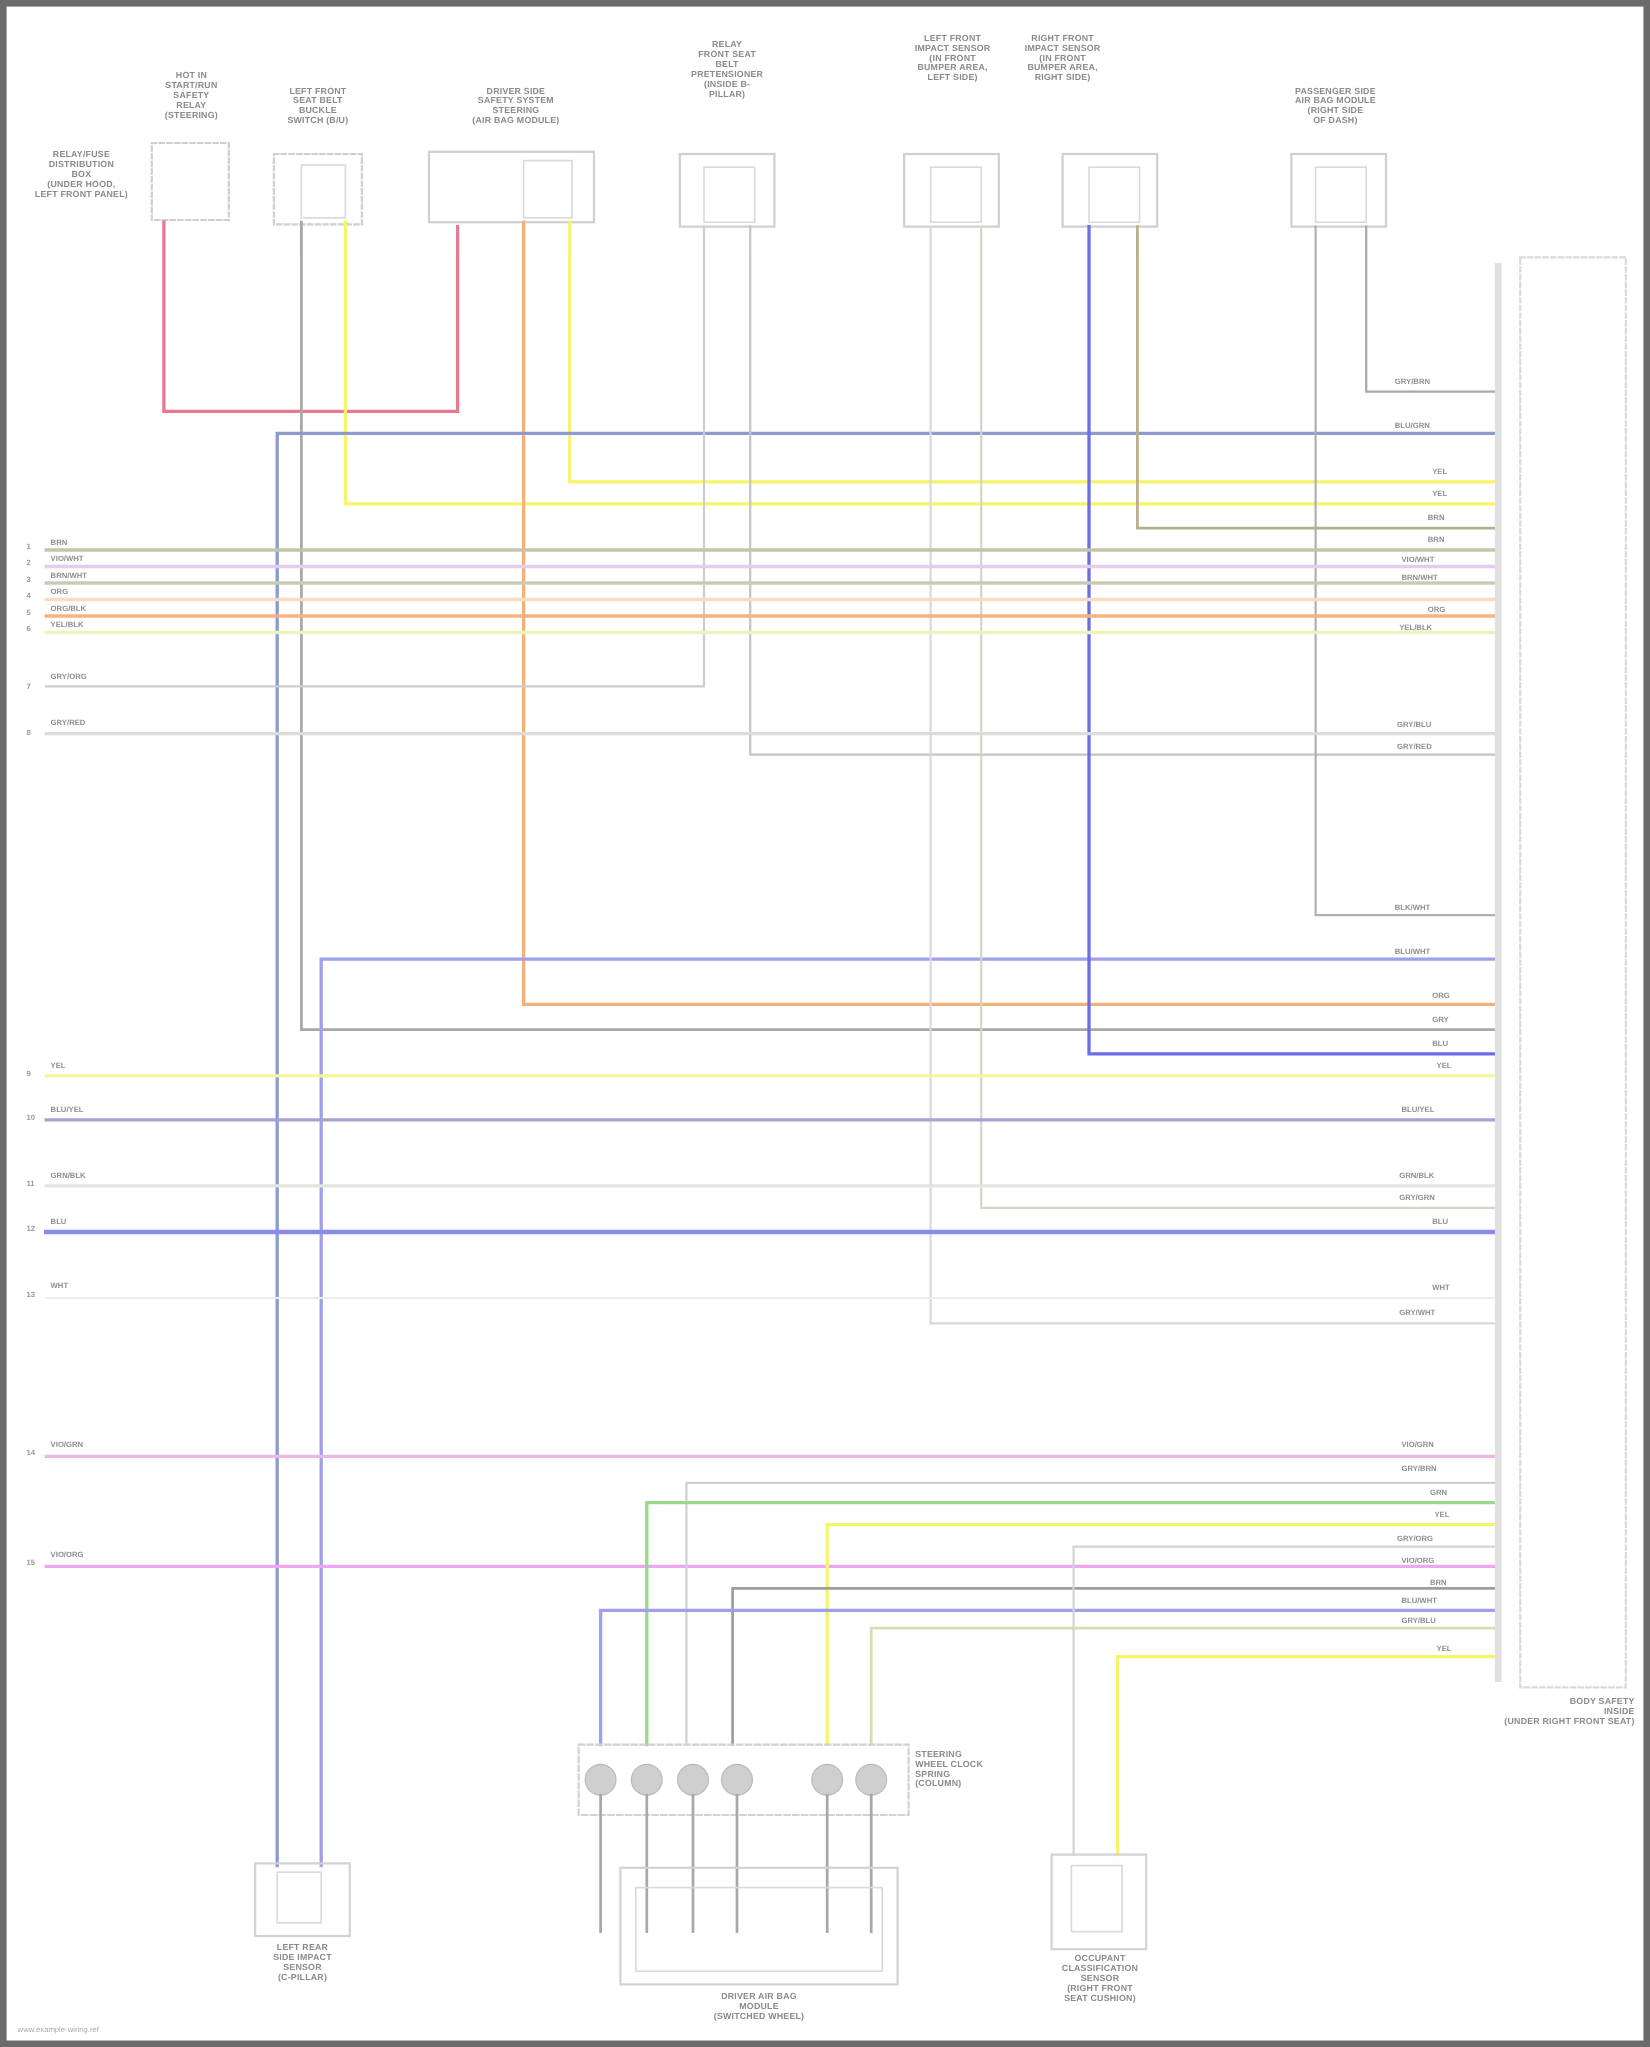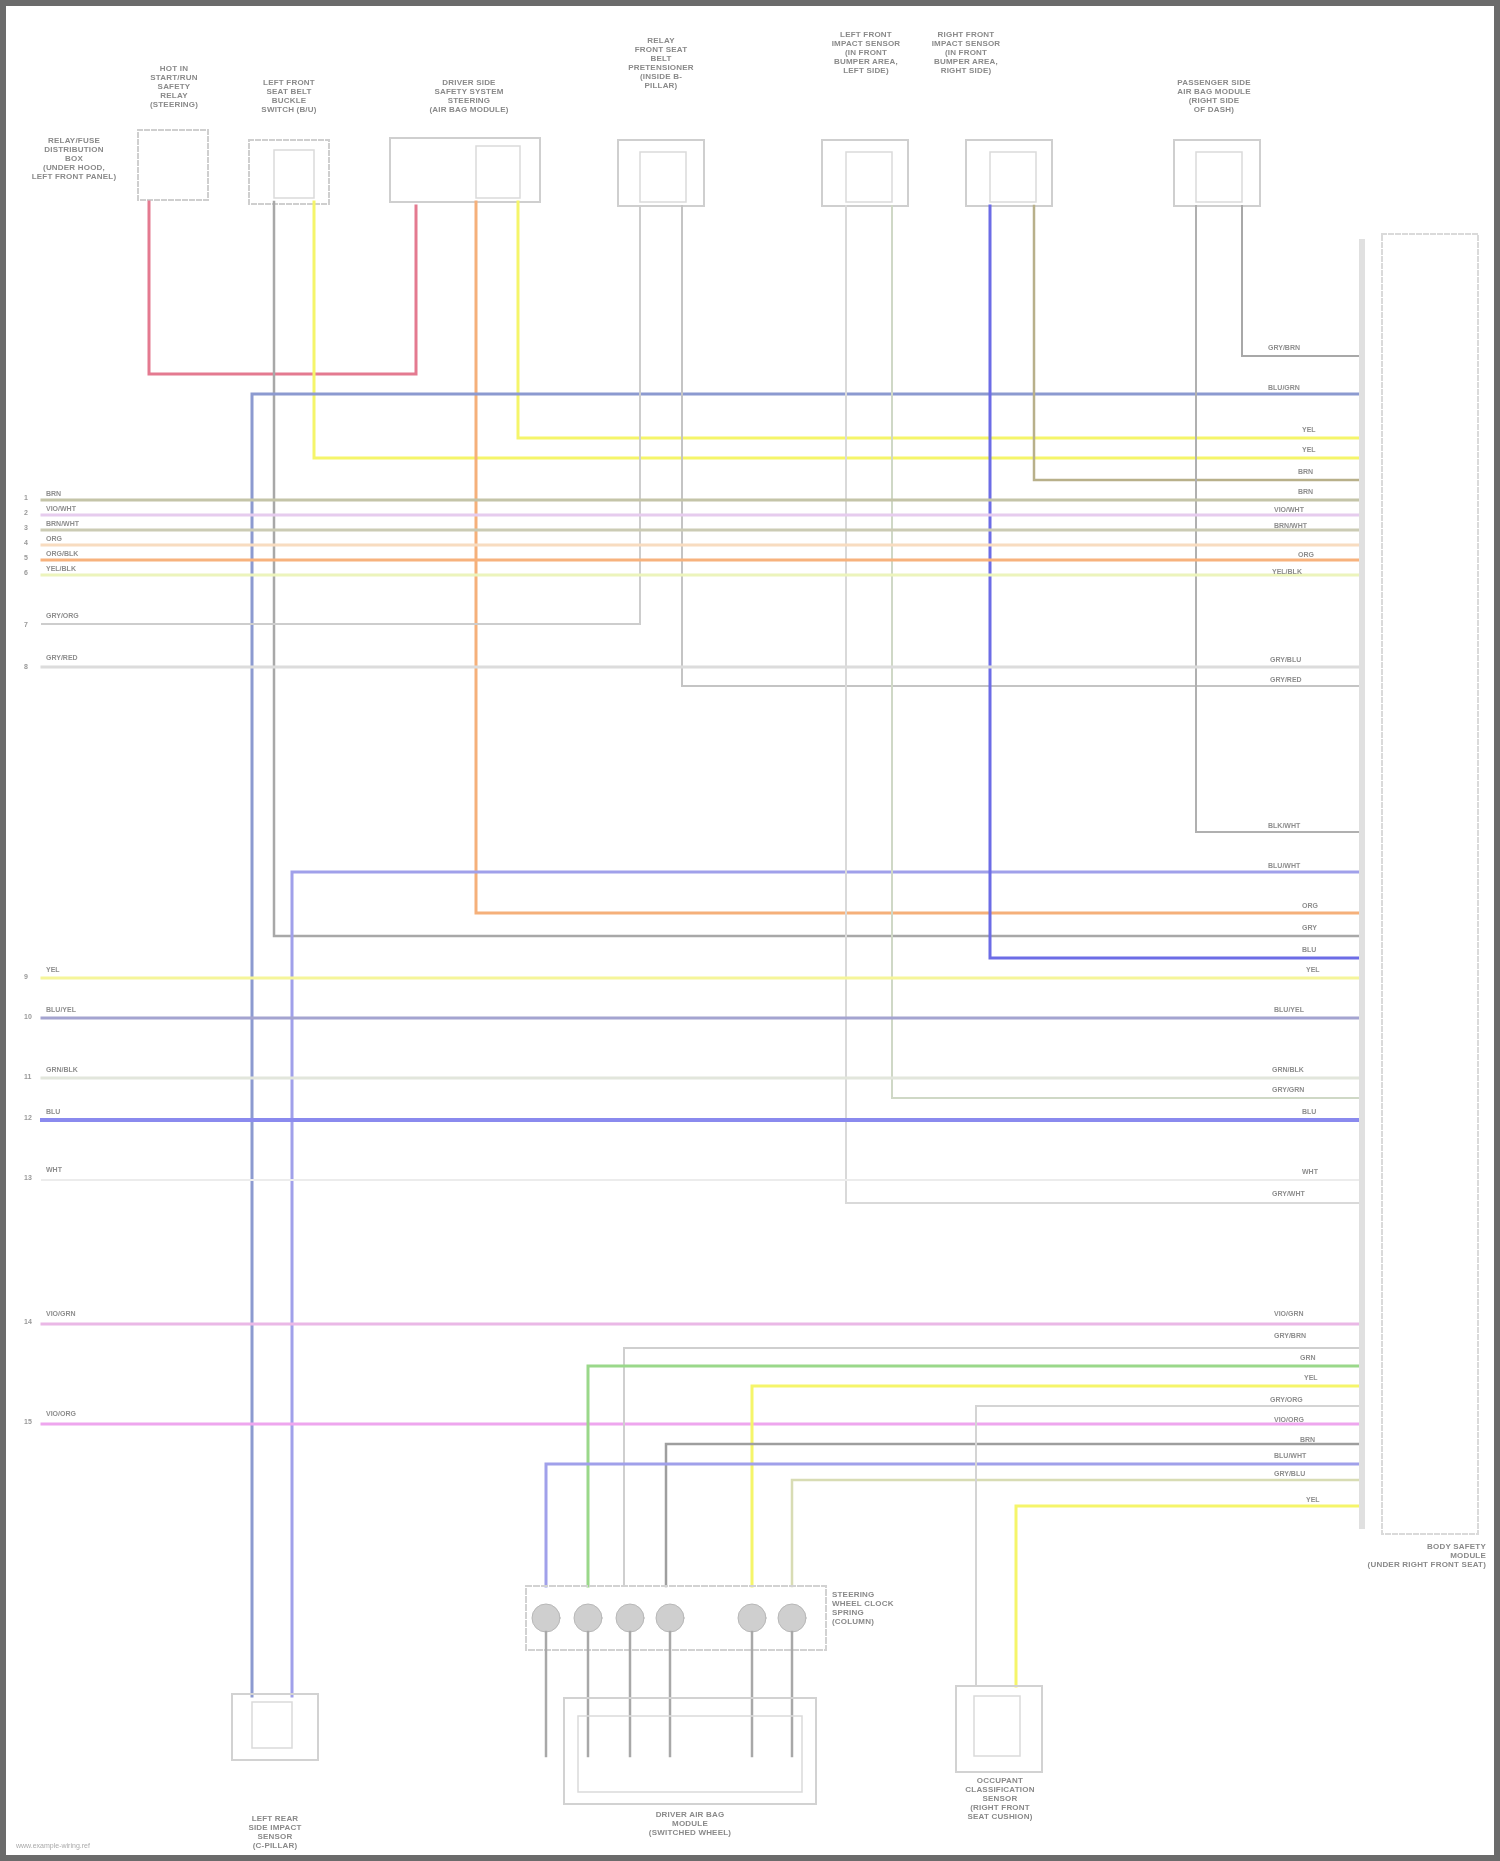--- a/index.html
+++ b/index.html
@@ -152,24 +152,24 @@
 IMPACT SENSOR
 (IN FRONT
 BUMPER AREA,
 RIGHT SIDE)</div>
   <div class="lbl" style="left:1128px;top:72px;width:160px;">PASSENGER SIDE
 AIR BAG MODULE
 (RIGHT SIDE
 OF DASH)</div>
 
   <div class="lbl" style="left:1300px;top:1536px;width:180px;text-align:right;">BODY SAFETY
-MODULE
+INSIDE
 (UNDER RIGHT FRONT SEAT)</div>
 
-  <div class="lbl" style="left:214px;top:1808px;width:110px;">LEFT REAR
+  <div class="lbl" style="left:214px;top:1760px;width:110px;">LEFT REAR
 SIDE IMPACT
 SENSOR
 (C-PILLAR)</div>
   <div class="lbl" style="left:826px;top:1584px;width:80px;text-align:left;">STEERING
 WHEEL CLOCK
 SPRING
 (COLUMN)</div>
   <div class="lbl" style="left:614px;top:1804px;width:140px;">DRIVER AIR BAG
 MODULE
 (SWITCHED WHEEL)</div>

